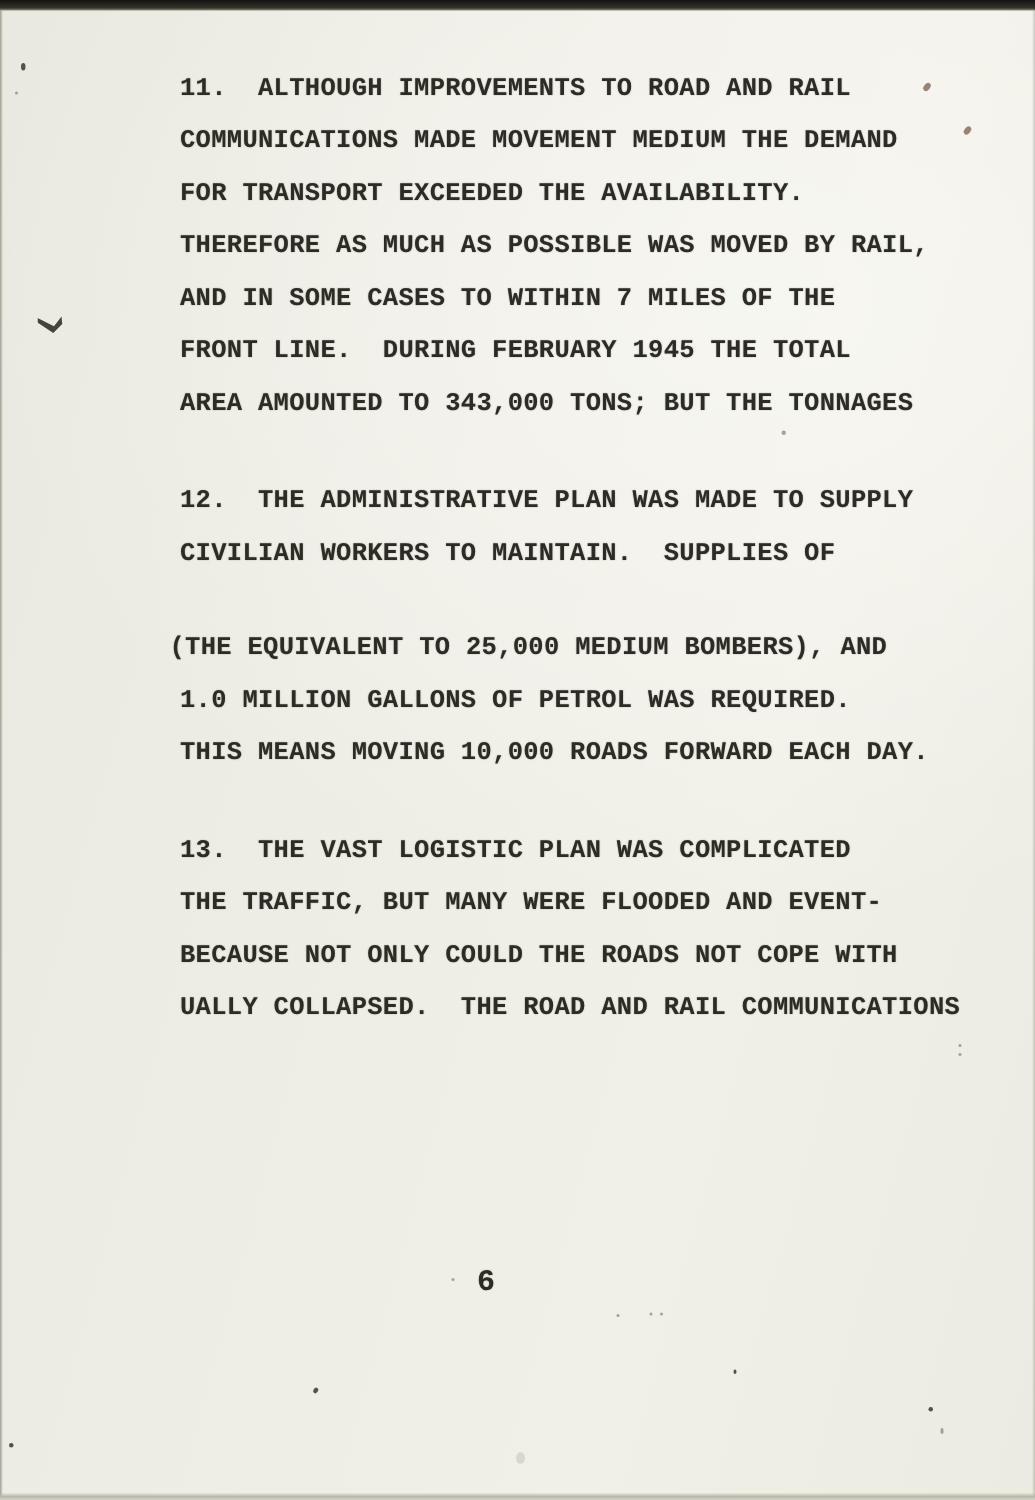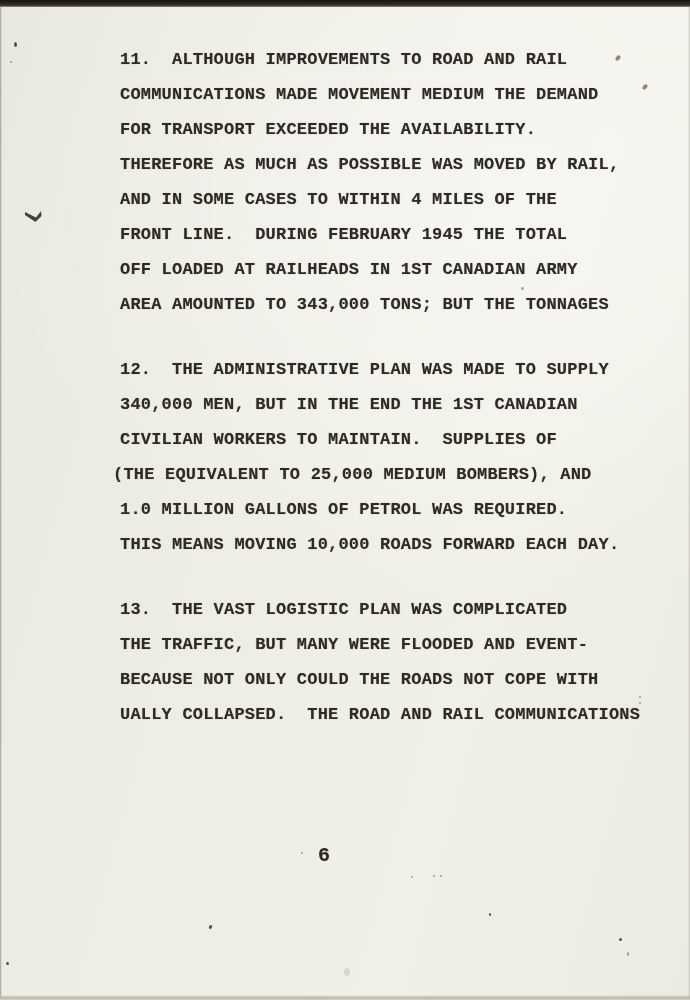--- a/index.html
+++ b/index.html
@@ -58,21 +58,21 @@
     width: 548px;
     color: var(--ink, #2e2b24);
     font-size: 17px;
     font-weight: bold;
     letter-spacing: 0.2px;
     line-height: 35px;
     text-shadow: 0 0 1px rgba(46, 43, 36, 0.4);
   }
   .paragraph { margin: 0 0 30px 0; }
   .line { white-space: pre; }
-  .line.hang { margin-left: -7px; }
+  .line.hang { margin-left: -7px; margin-top: 28px; }
 
   .page-number {
     position: absolute;
     top: 844px;
     left: 318px;
     color: var(--ink, #2e2b24);
     font-size: 20px;
     font-weight: bold;
     text-shadow: 0 0 1px rgba(46, 43, 36, 0.4);
   }
@@ -104,29 +104,27 @@
 <div class="scan-edge-right"></div>
 <div class="scan-edge-bottom"></div>
 
 <div class="text-block">
 
   <div class="paragraph">
     <div class="line">11.  ALTHOUGH IMPROVEMENTS TO ROAD AND RAIL</div>
     <div class="line">COMMUNICATIONS MADE MOVEMENT MEDIUM THE DEMAND</div>
     <div class="line">FOR TRANSPORT EXCEEDED THE AVAILABILITY.</div>
     <div class="line">THEREFORE AS MUCH AS POSSIBLE WAS MOVED BY RAIL,</div>
-    <div class="line">AND IN SOME CASES TO WITHIN 4 MILES OF THE</div>
+    <div class="line">AND IN SOME CASES TO WITHIN 7 MILES OF THE</div>
     <div class="line">FRONT LINE.  DURING FEBRUARY 1945 THE TOTAL</div>
-    <div class="line">OFF LOADED AT RAILHEADS IN 1ST CANADIAN ARMY</div>
     <div class="line">AREA AMOUNTED TO 343,000 TONS; BUT THE TONNAGES</div>
   </div>
 
   <div class="paragraph">
     <div class="line">12.  THE ADMINISTRATIVE PLAN WAS MADE TO SUPPLY</div>
-    <div class="line">340,000 MEN, BUT IN THE END THE 1ST CANADIAN</div>
     <div class="line">CIVILIAN WORKERS TO MAINTAIN.  SUPPLIES OF</div>
     <div class="line hang">(THE EQUIVALENT TO 25,000 MEDIUM BOMBERS), AND</div>
     <div class="line">1.0 MILLION GALLONS OF PETROL WAS REQUIRED.</div>
     <div class="line">THIS MEANS MOVING 10,000 ROADS FORWARD EACH DAY.</div>
   </div>
 
   <div class="paragraph">
     <div class="line">13.  THE VAST LOGISTIC PLAN WAS COMPLICATED</div>
     <div class="line">THE TRAFFIC, BUT MANY WERE FLOODED AND EVENT-</div>
     <div class="line">BECAUSE NOT ONLY COULD THE ROADS NOT COPE WITH</div>

